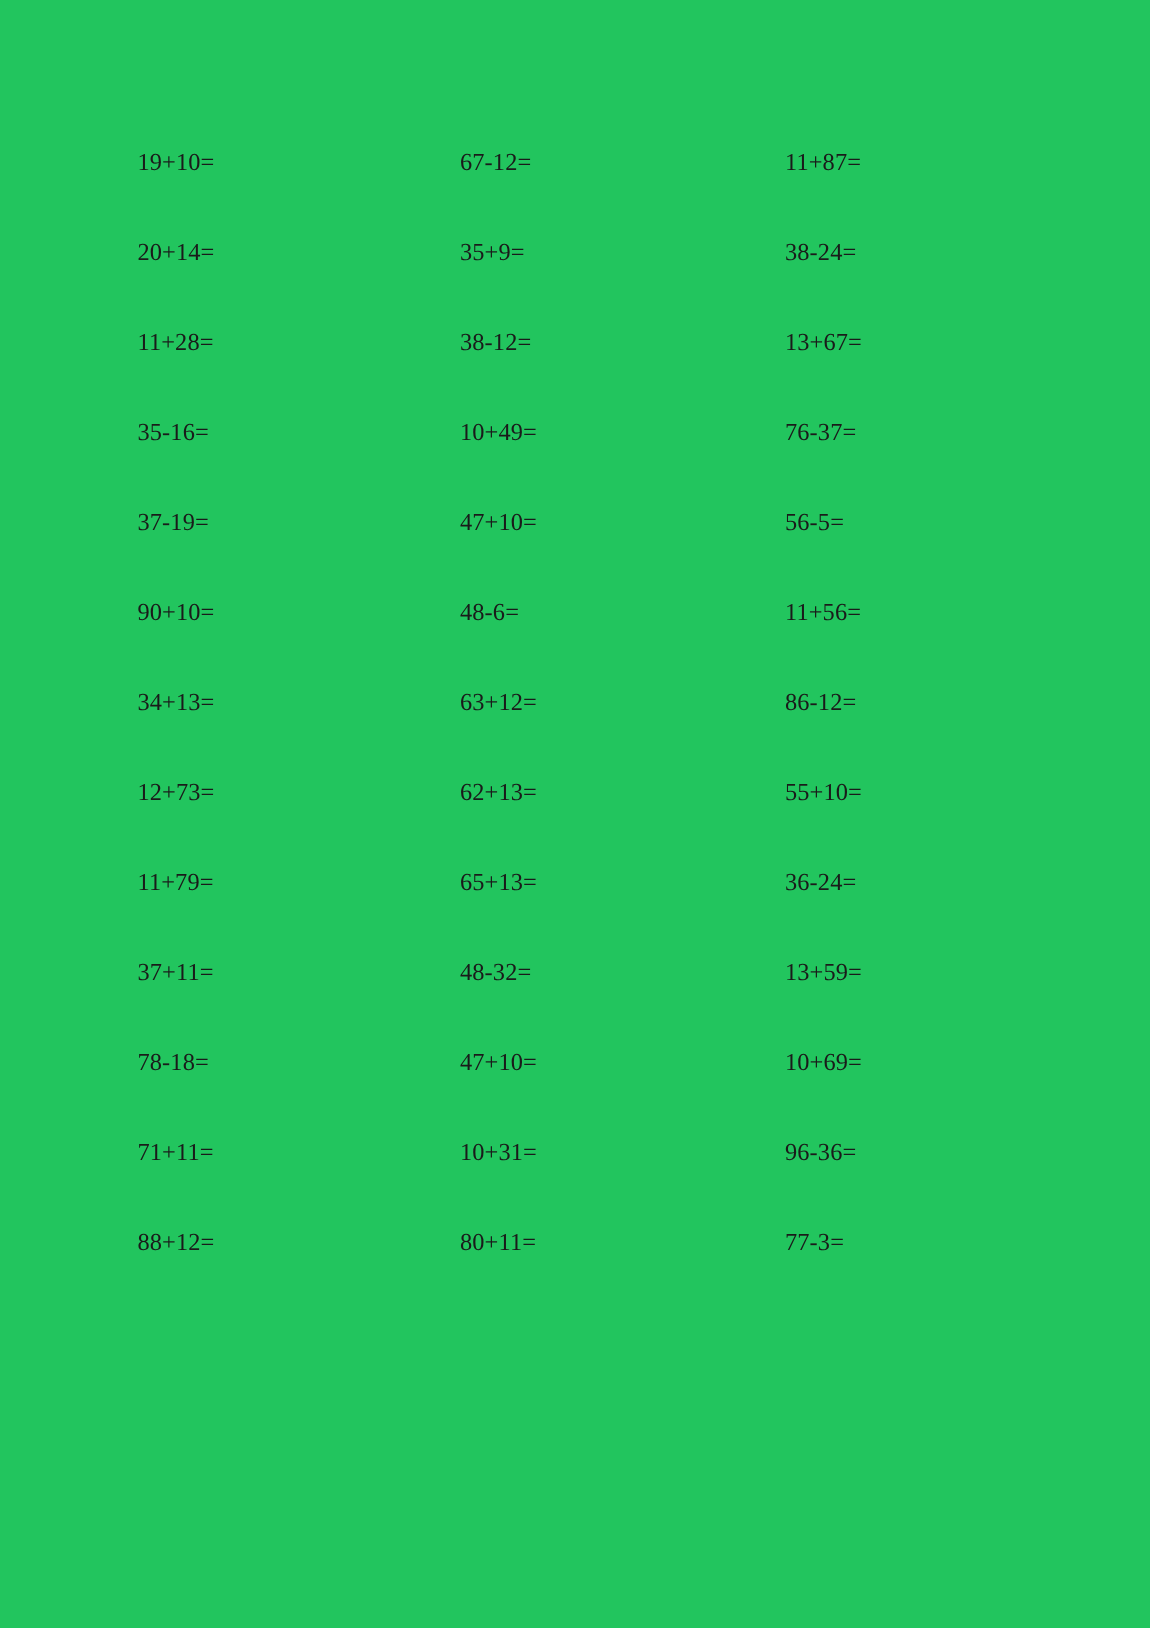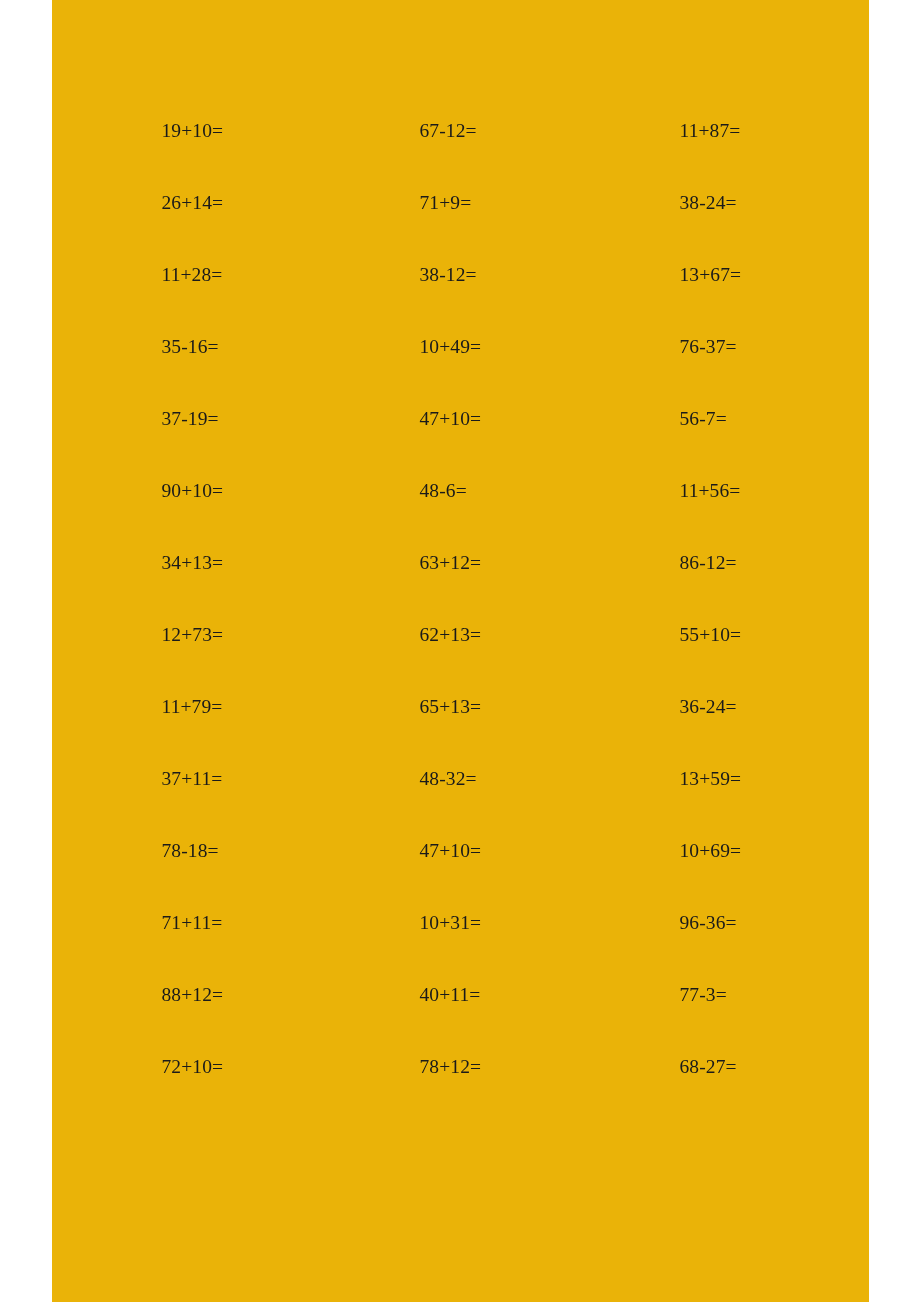--- a/index.html
+++ b/index.html
@@ -7,24 +7,24 @@
     margin: 0;
     padding: 0;
     background: #ffffff;
   }
   body {
     font-family: "Liberation Serif", "DejaVu Serif", serif;
     color: #1a1a1a;
   }
   #page {
     position: relative;
-    width: 817px;
+    width: 920px;
     height: 1302px;
     margin: 0 auto;
-    background: #eab308;
+    background: #22c55e;
     overflow: hidden;
     box-sizing: border-box;
   }
   #worksheet-grid {
     position: absolute;
     left: 110px;
     top: 118px;
     width: 700px;
   }
   .problem-row {
@@ -49,38 +49,38 @@
 <body>
 
 <div id="page">
   <div id="worksheet-grid">
       <div class="problem-row">
         <span class="problem-cell col-0">19+10=</span>
         <span class="problem-cell col-1">67-12=</span>
         <span class="problem-cell col-2">11+87=</span>
       </div>
       <div class="problem-row">
-        <span class="problem-cell col-0">26+14=</span>
-        <span class="problem-cell col-1">71+9=</span>
+        <span class="problem-cell col-0">20+14=</span>
+        <span class="problem-cell col-1">35+9=</span>
         <span class="problem-cell col-2">38-24=</span>
       </div>
       <div class="problem-row">
         <span class="problem-cell col-0">11+28=</span>
         <span class="problem-cell col-1">38-12=</span>
         <span class="problem-cell col-2">13+67=</span>
       </div>
       <div class="problem-row">
         <span class="problem-cell col-0">35-16=</span>
         <span class="problem-cell col-1">10+49=</span>
         <span class="problem-cell col-2">76-37=</span>
       </div>
       <div class="problem-row">
         <span class="problem-cell col-0">37-19=</span>
         <span class="problem-cell col-1">47+10=</span>
-        <span class="problem-cell col-2">56-7=</span>
+        <span class="problem-cell col-2">56-5=</span>
       </div>
       <div class="problem-row">
         <span class="problem-cell col-0">90+10=</span>
         <span class="problem-cell col-1">48-6=</span>
         <span class="problem-cell col-2">11+56=</span>
       </div>
       <div class="problem-row">
         <span class="problem-cell col-0">34+13=</span>
         <span class="problem-cell col-1">63+12=</span>
         <span class="problem-cell col-2">86-12=</span>
@@ -105,23 +105,18 @@
         <span class="problem-cell col-1">47+10=</span>
         <span class="problem-cell col-2">10+69=</span>
       </div>
       <div class="problem-row">
         <span class="problem-cell col-0">71+11=</span>
         <span class="problem-cell col-1">10+31=</span>
         <span class="problem-cell col-2">96-36=</span>
       </div>
       <div class="problem-row">
         <span class="problem-cell col-0">88+12=</span>
-        <span class="problem-cell col-1">40+11=</span>
+        <span class="problem-cell col-1">80+11=</span>
         <span class="problem-cell col-2">77-3=</span>
-      </div>
-      <div class="problem-row">
-        <span class="problem-cell col-0">72+10=</span>
-        <span class="problem-cell col-1">78+12=</span>
-        <span class="problem-cell col-2">68-27=</span>
       </div>
       <div class="problem-row"></div>
     </div>
 </div>
 
 </body></html>

